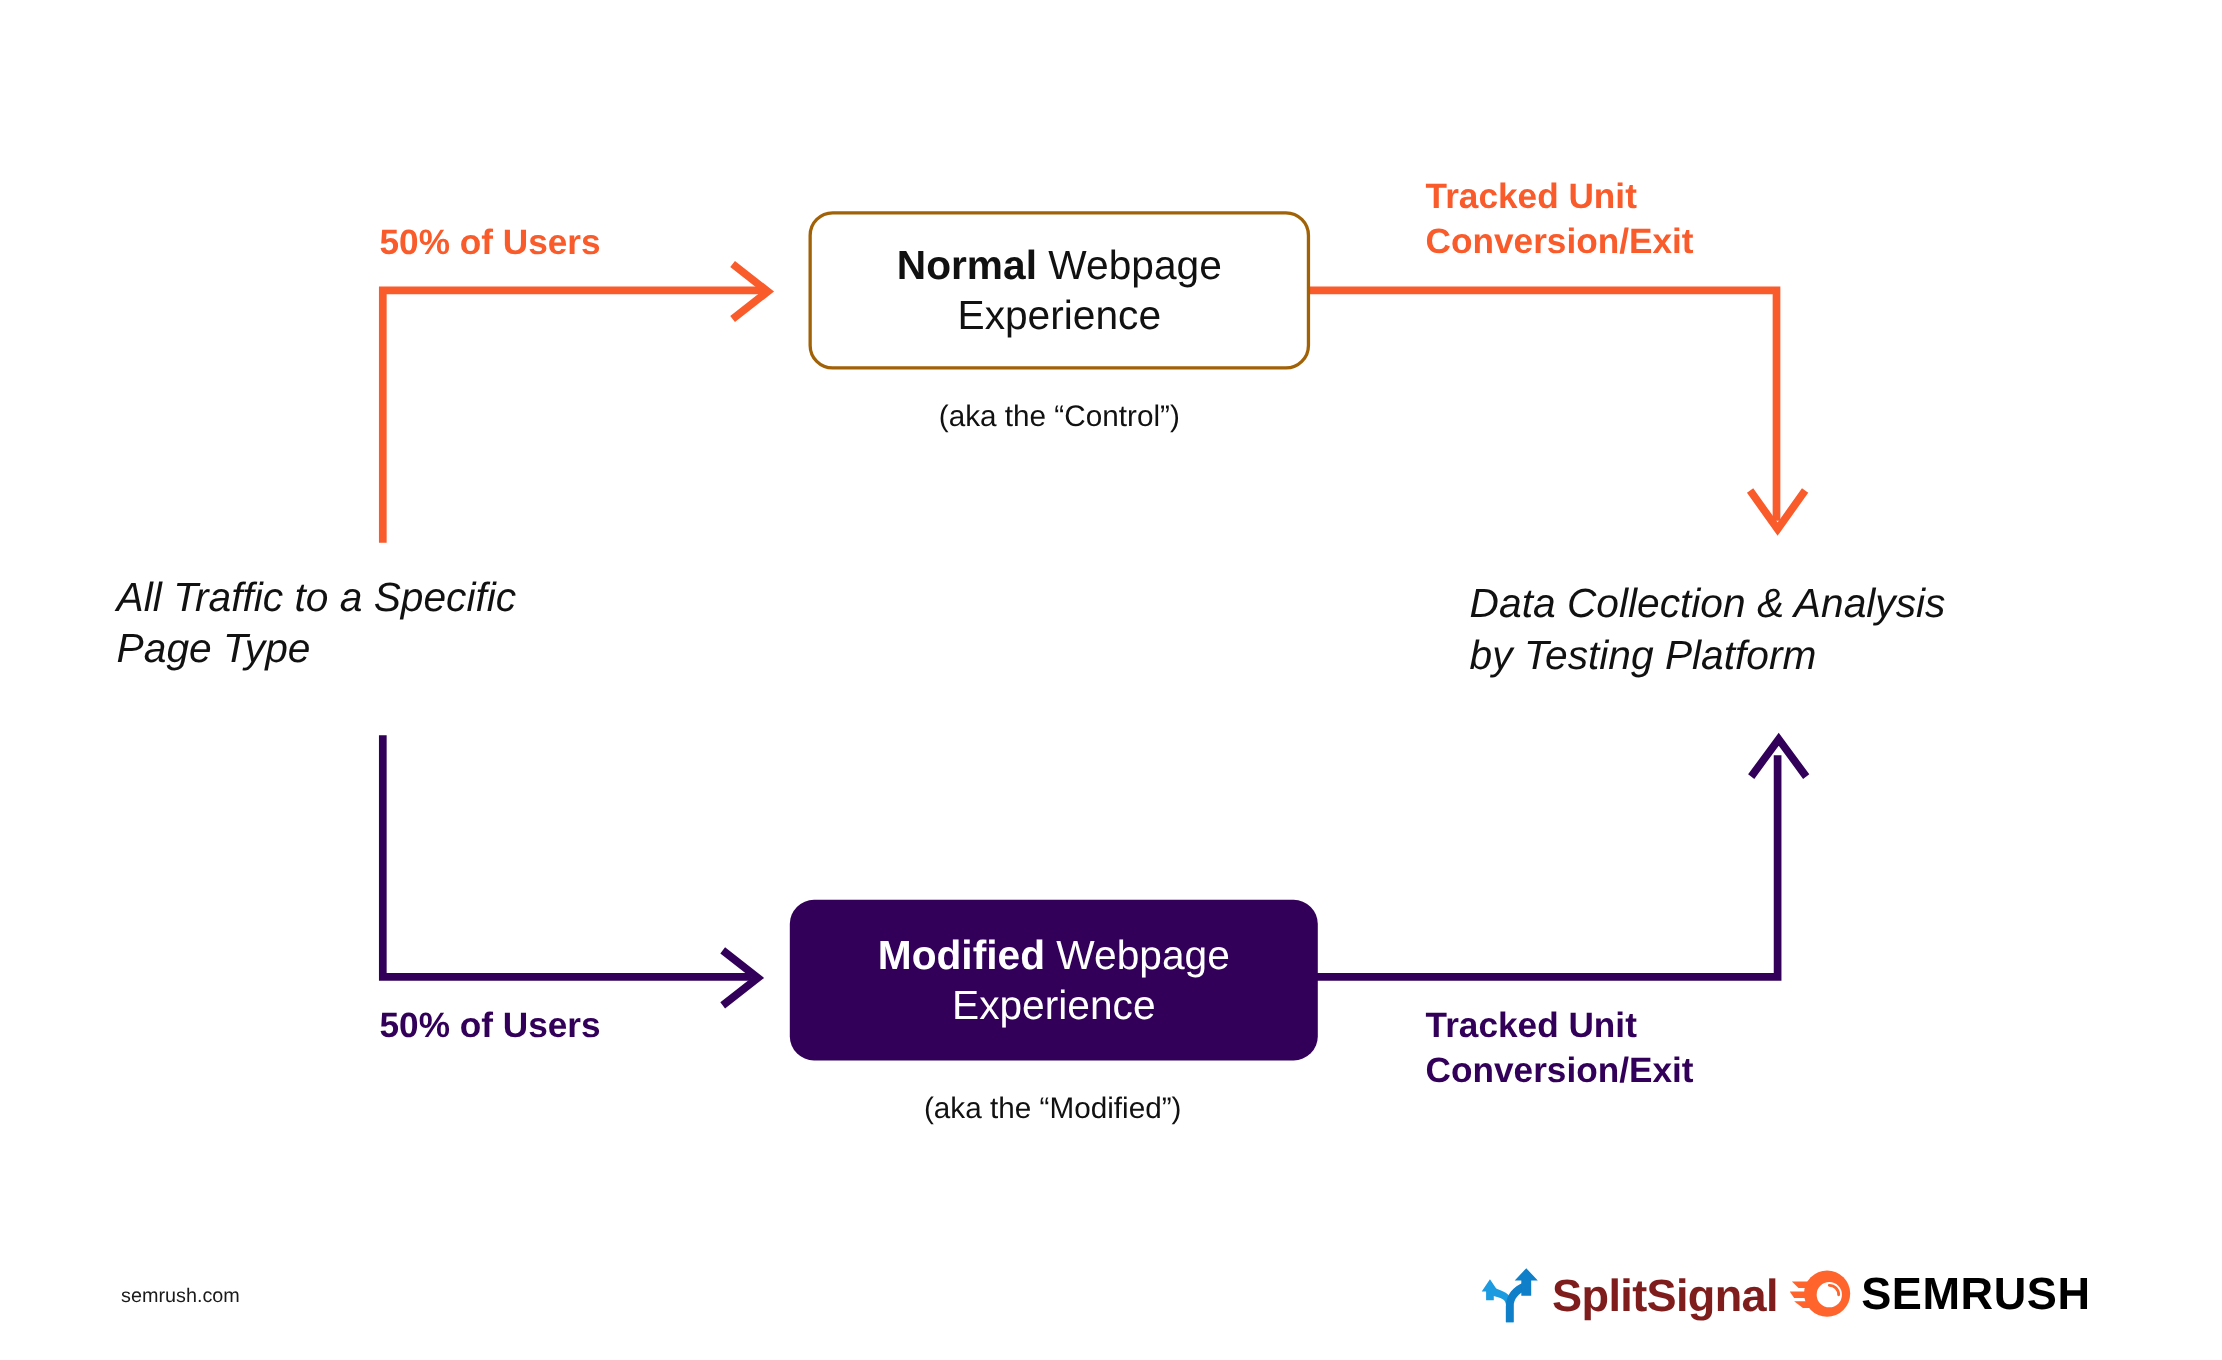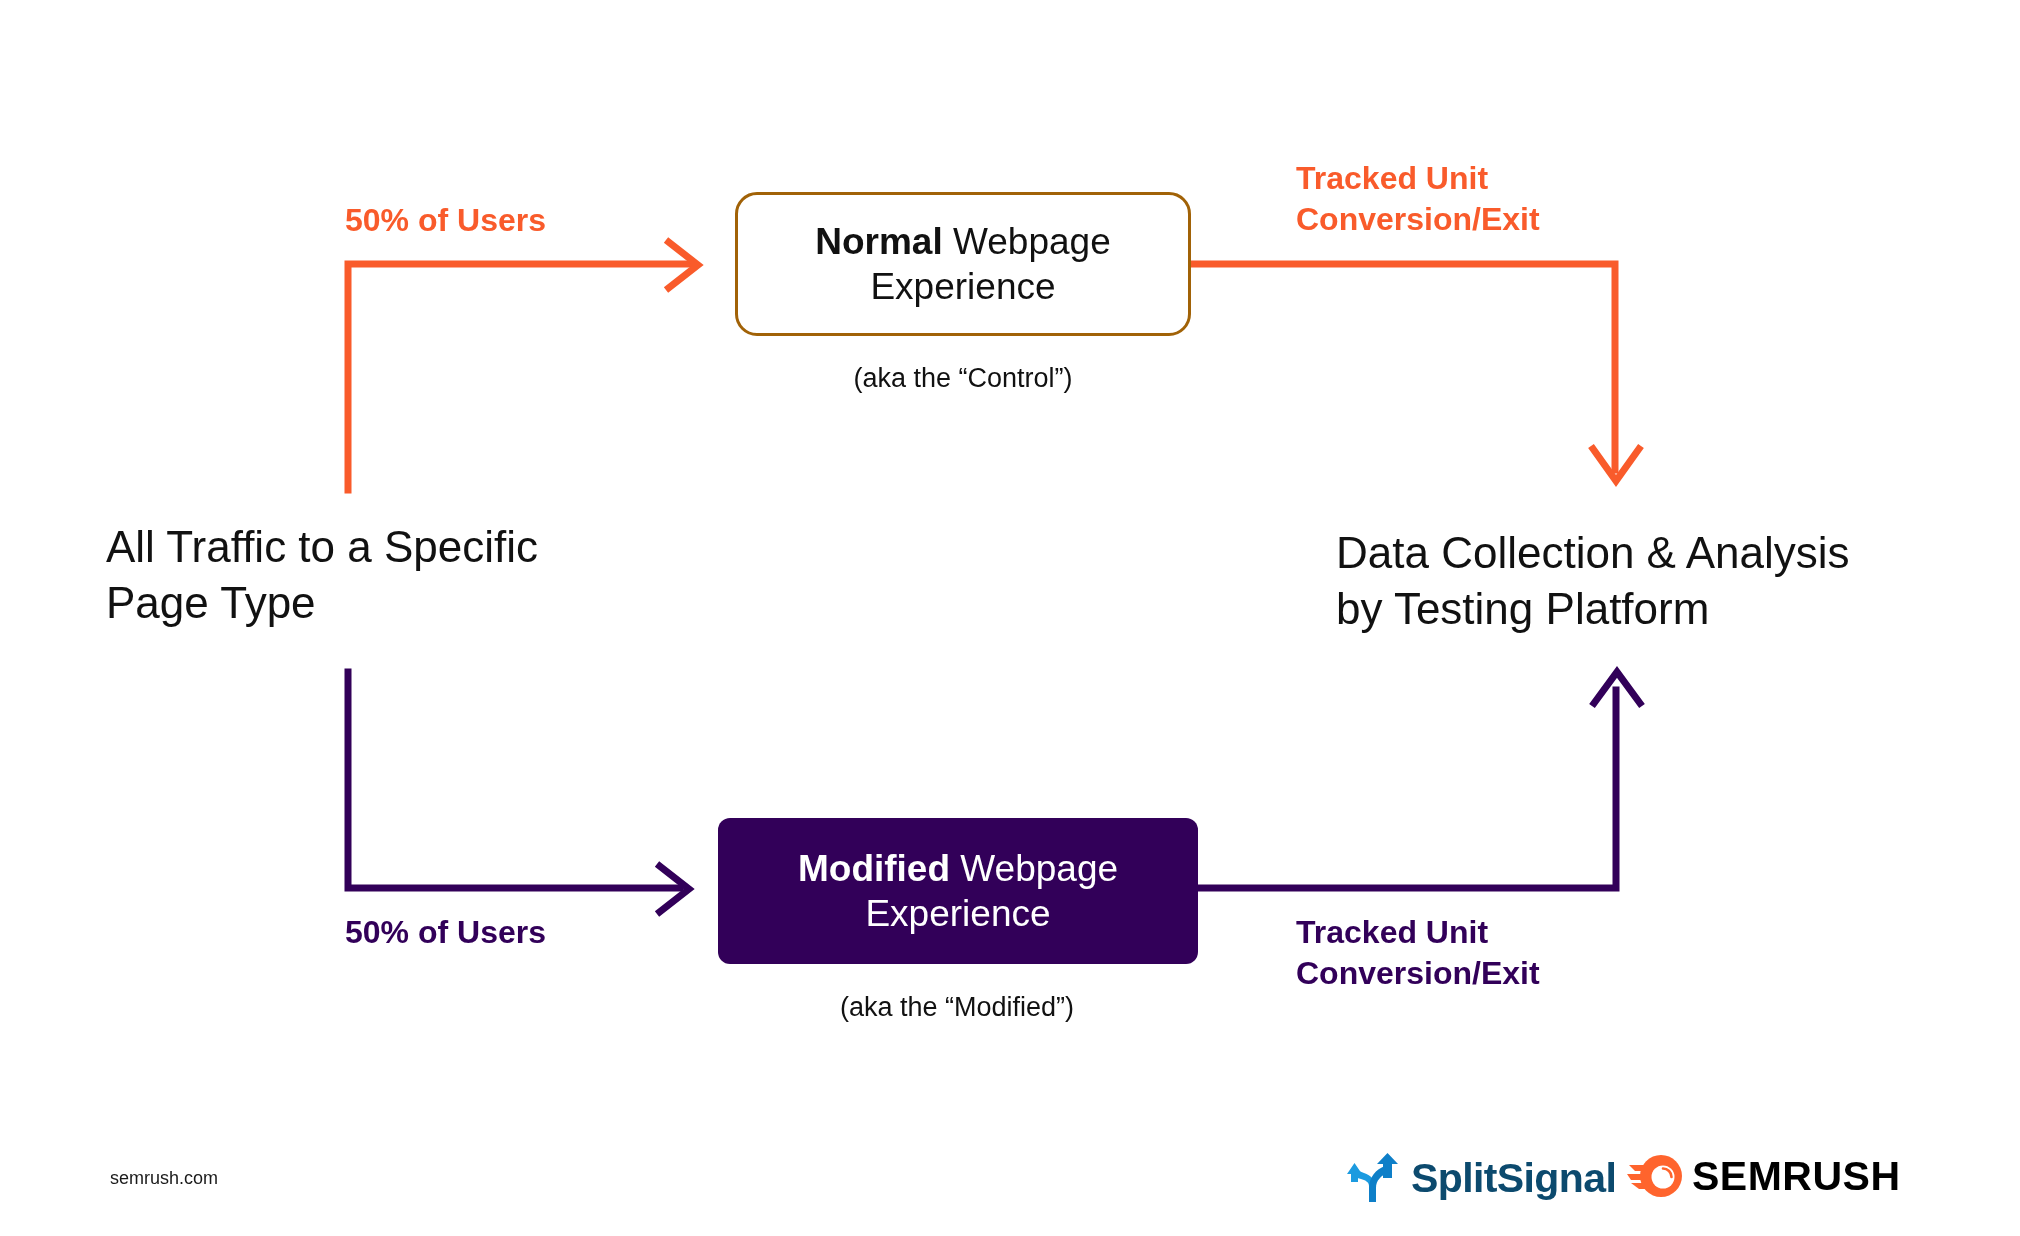--- a/index.html
+++ b/index.html
@@ -45,21 +45,21 @@
     border: 3px solid #a16207;
     border-radius: 22px;
     background: #ffffff;
     color: #111111;
     font-size: 37px;
   }
   #box-variation {
     left: 718px; top: 818px;
     width: 480px; height: 146px;
     background: #320059;
-    border-radius: 12px;
+    border-radius: 22px;
     color: #ffffff;
     font-size: 37px;
   }
   .box .strong { font-weight: 700; }
   .box .reg { font-weight: 400; }
 
   
   .caption {
     position: absolute;
     font-size: 27px;
@@ -67,25 +67,26 @@
     text-align: center;
     width: 520px;
     font-weight: 400;
   }
   #caption-control { left: 703px; top: 363px; }
   #caption-variation { left: 697px; top: 992px; }
 
   
   .endpoint-label {
     position: absolute;
-    font-size: 44px;
+    font-size: 37px;
     color: #111111;
     line-height: 1.28;
     font-weight: 400;
     white-space: pre-line;
+    font-style: italic;
   }
   #label-traffic { left: 106px; top: 519px; width: 620px; }
   #label-analysis { left: 1336px; top: 525px; width: 640px; }
 
   
   .flow-label {
     position: absolute;
     font-size: 32px;
     line-height: 1.28;
     font-weight: 700;
@@ -109,21 +110,21 @@
   #logo-splitsignal {
     position: absolute;
     left: 1345px; top: 1152px;
     display: flex;
     align-items: center;
     gap: 8px;
   }
   #logo-splitsignal .wordmark {
     font-size: 41px;
     font-weight: 700;
-    color: #0c4a6e;
+    color: #7f1d1d;
     letter-spacing: -0.6px;
   }
   #logo-semrush {
     position: absolute;
     left: 1627px; top: 1152px;
     display: flex;
     align-items: center;
     gap: 3px;
   }
   #logo-semrush .wordmark {

